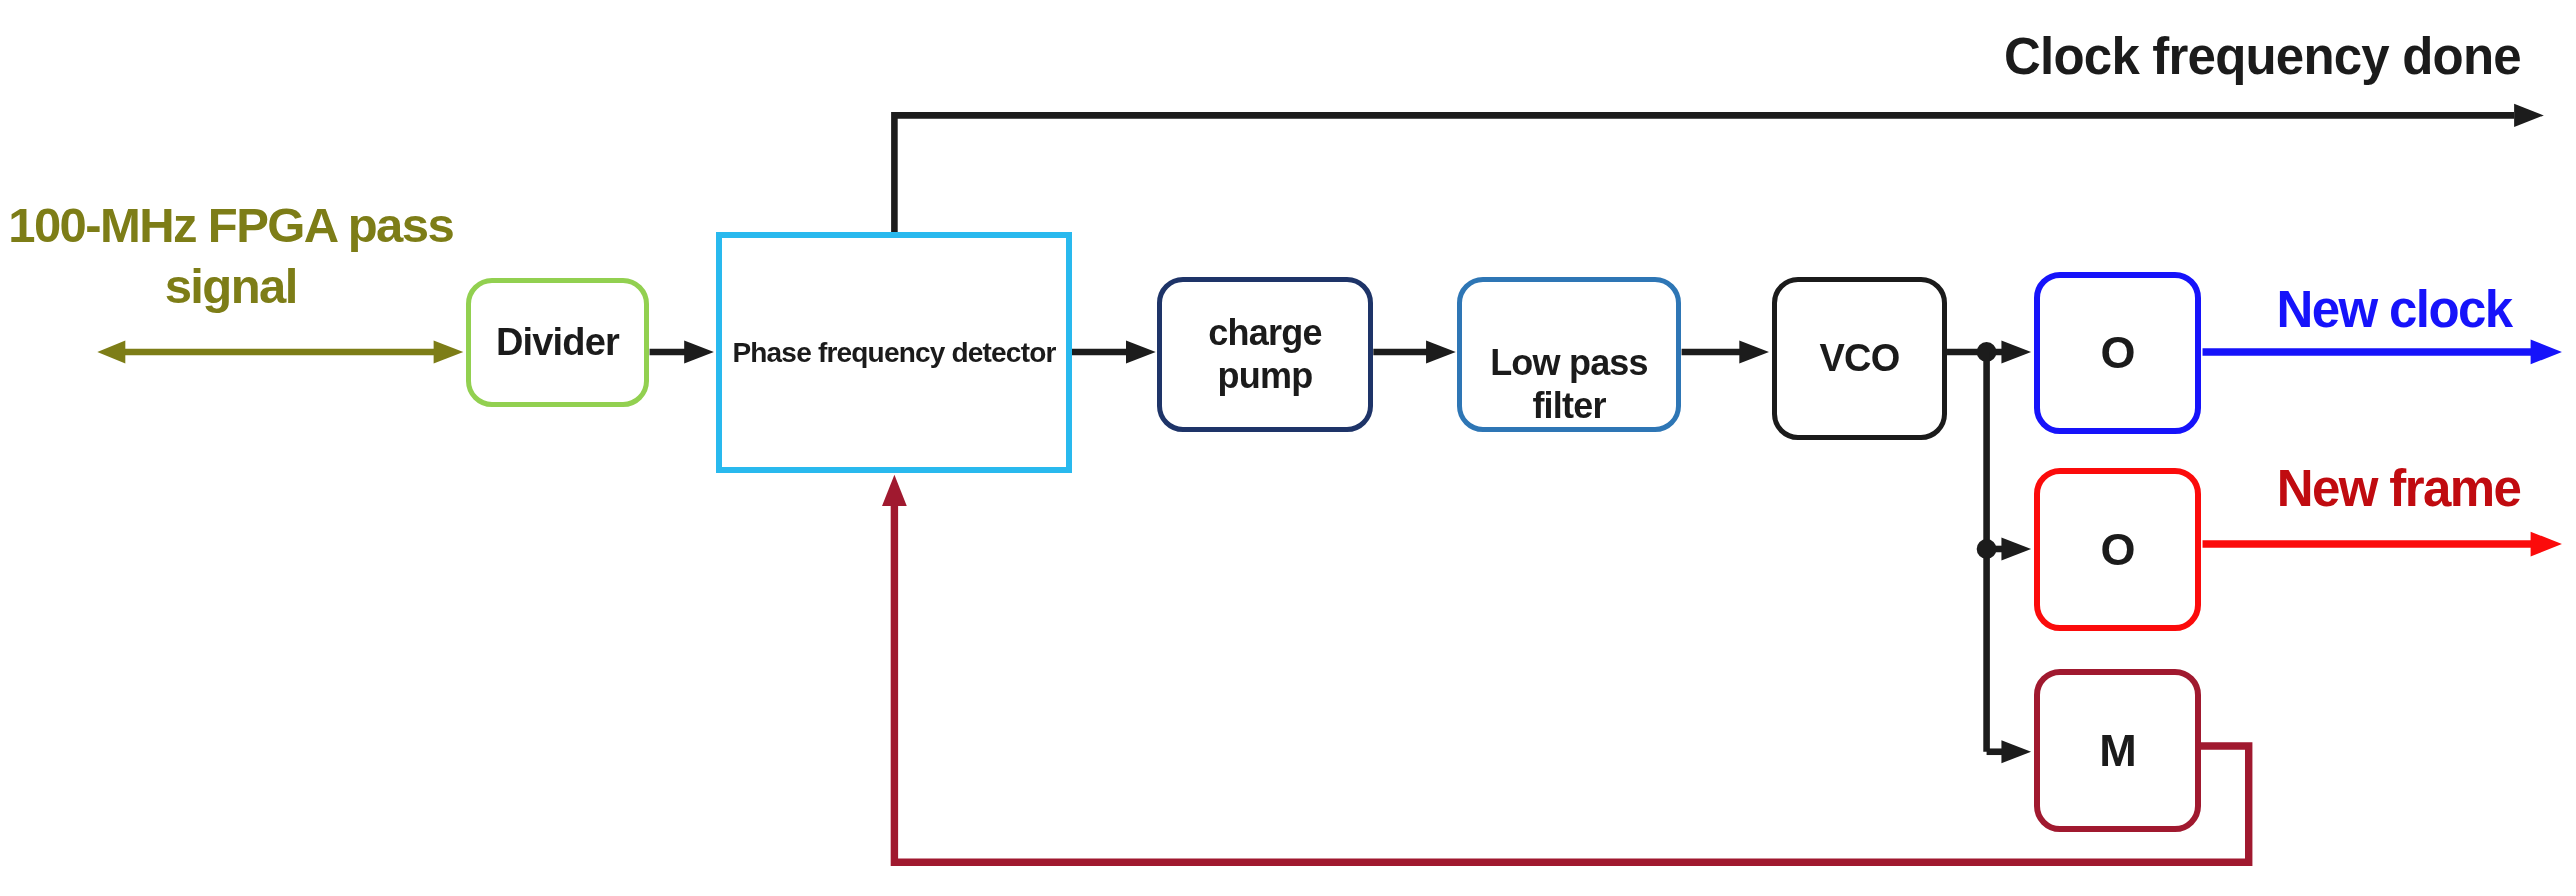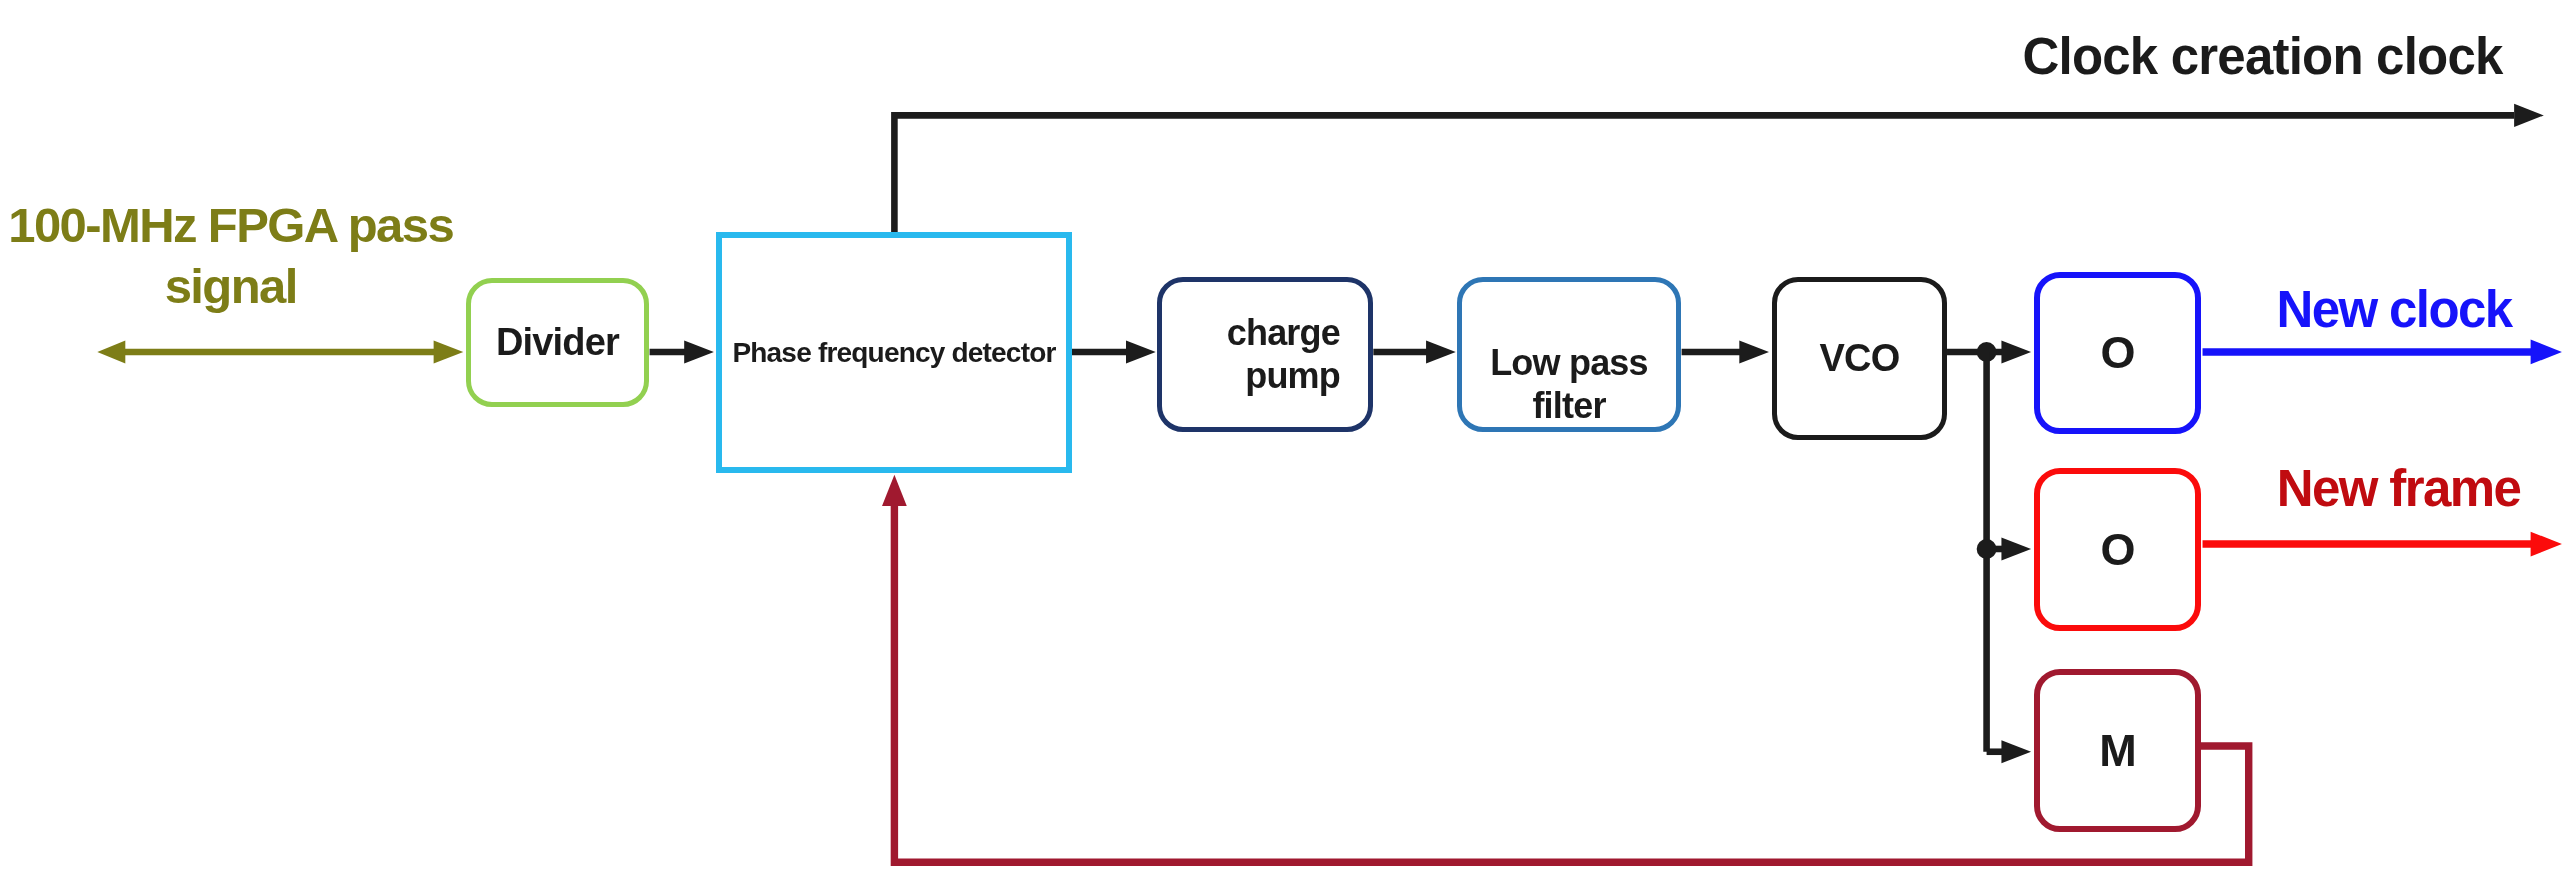--- a/index.html
+++ b/index.html
@@ -9,21 +9,21 @@
   .block{position:absolute;display:flex;align-items:center;justify-content:center;
          background:#ffffff;box-sizing:border-box;text-align:center;
          font-weight:bold;color:var(--ink);letter-spacing:-0.8px;line-height:1.18;}
   .rounded{border-radius:26px;}
   .blk-label{display:block;}
   .side-label{position:absolute;font-weight:bold;text-align:center;letter-spacing:-1.6px;line-height:1.25;}
 
   
   #b-divider{left:466px;top:278px;width:183px;height:129px;border:5px solid var(--green);font-size:38px;}
   #b-pfd{left:716px;top:232px;width:356px;height:241px;border:6.6px solid var(--cyan);font-size:28px;padding:0 0;}
-  #b-cp{left:1157px;top:277px;width:216px;height:155px;border:5px solid var(--navy);font-size:36px;padding:0 28px;text-align:right;}
+  #b-cp{left:1157px;top:277px;width:216px;height:155px;border:5px solid var(--navy);font-size:36px;padding:0 28px;}
   #b-lpf{left:1457px;top:277px;width:224px;height:155px;border:5px solid var(--steel);font-size:36px;padding:0 20px;align-items:flex-end;}
   #b-vco{left:1772px;top:277px;width:175px;height:163px;border:5px solid var(--ink);font-size:38px;justify-content:center;}
   #b-o1{left:2034px;top:272px;width:167px;height:162px;border:6.6px solid var(--blue);font-size:45px;}
   #b-o2{left:2034px;top:468px;width:167px;height:163px;border:6.6px solid var(--red);font-size:45px;}
   #b-m{left:2034px;top:669px;width:167px;height:163px;border:6.6px solid var(--crimson);font-size:45px;}
 
   
   #l-input{left:8.2px;top:195px;width:445px;font-size:49px;color:var(--olive);}
   #l-done{left:1978px;top:25px;width:569px;font-size:51px;color:var(--ink);letter-spacing:-0.8px;}
   #l-newclock{left:2217px;top:278px;width:354px;font-size:51px;color:var(--blue);}
@@ -96,21 +96,21 @@
       <polygon points="3108,660 3070,645 3070,675" style="fill:var(--red)"></polygon>
     </g>
 
     <g>
       <polyline points="2668,905 2728,905 2728,1046 1085,1046 1085,612" fill="none" style="stroke:var(--crimson)" stroke-width="9"></polyline>
       <polygon points="1085,576 1070,614 1100,614" style="fill:var(--crimson)"></polygon>
     </g>
   </svg>
 
   <div class="side-label" id="l-input">100-MHz FPGA pass signal</div>
-  <div class="side-label" id="l-done">Clock creation clock</div>
+  <div class="side-label" id="l-done">Clock frequency done</div>
   <div class="side-label" id="l-newclock">New clock</div>
   <div class="side-label" id="l-newframe">New frame</div>
 
   <div class="block rounded" id="b-divider">
     <span class="blk-label">Divider</span>
   </div>
 
   <div class="block" id="b-pfd">
     <span class="blk-label">Phase frequency detector</span>
   </div>

